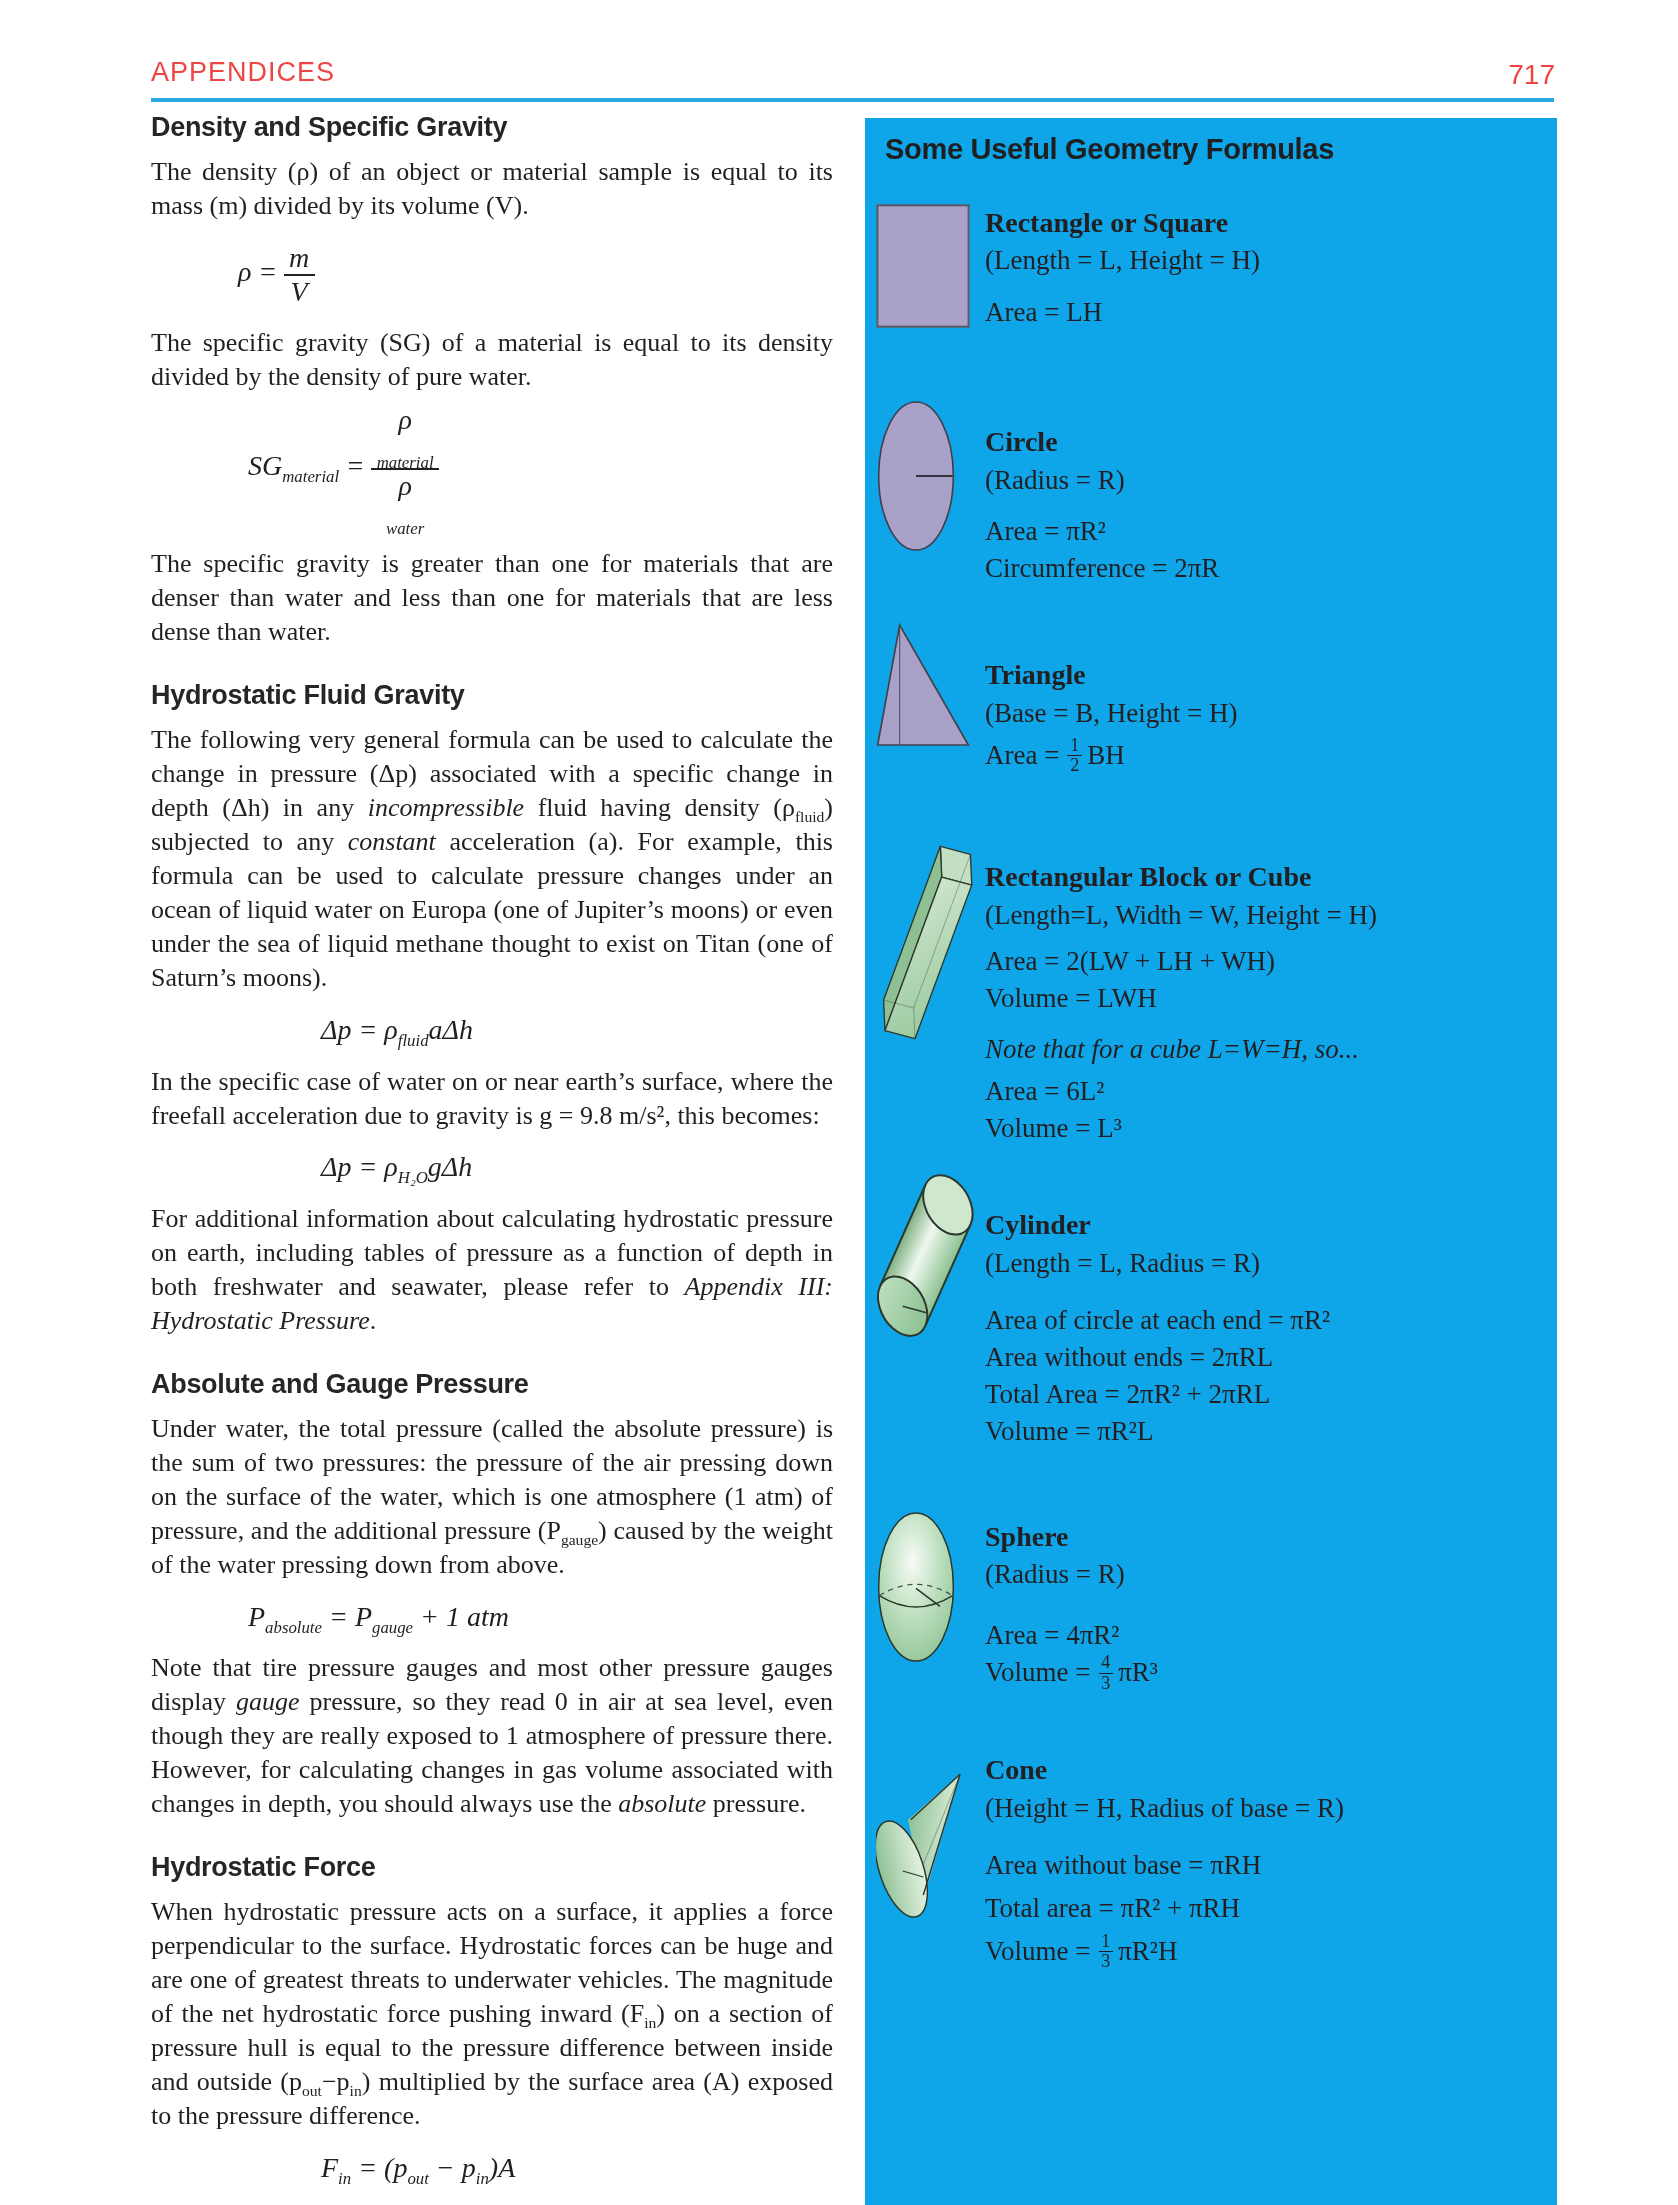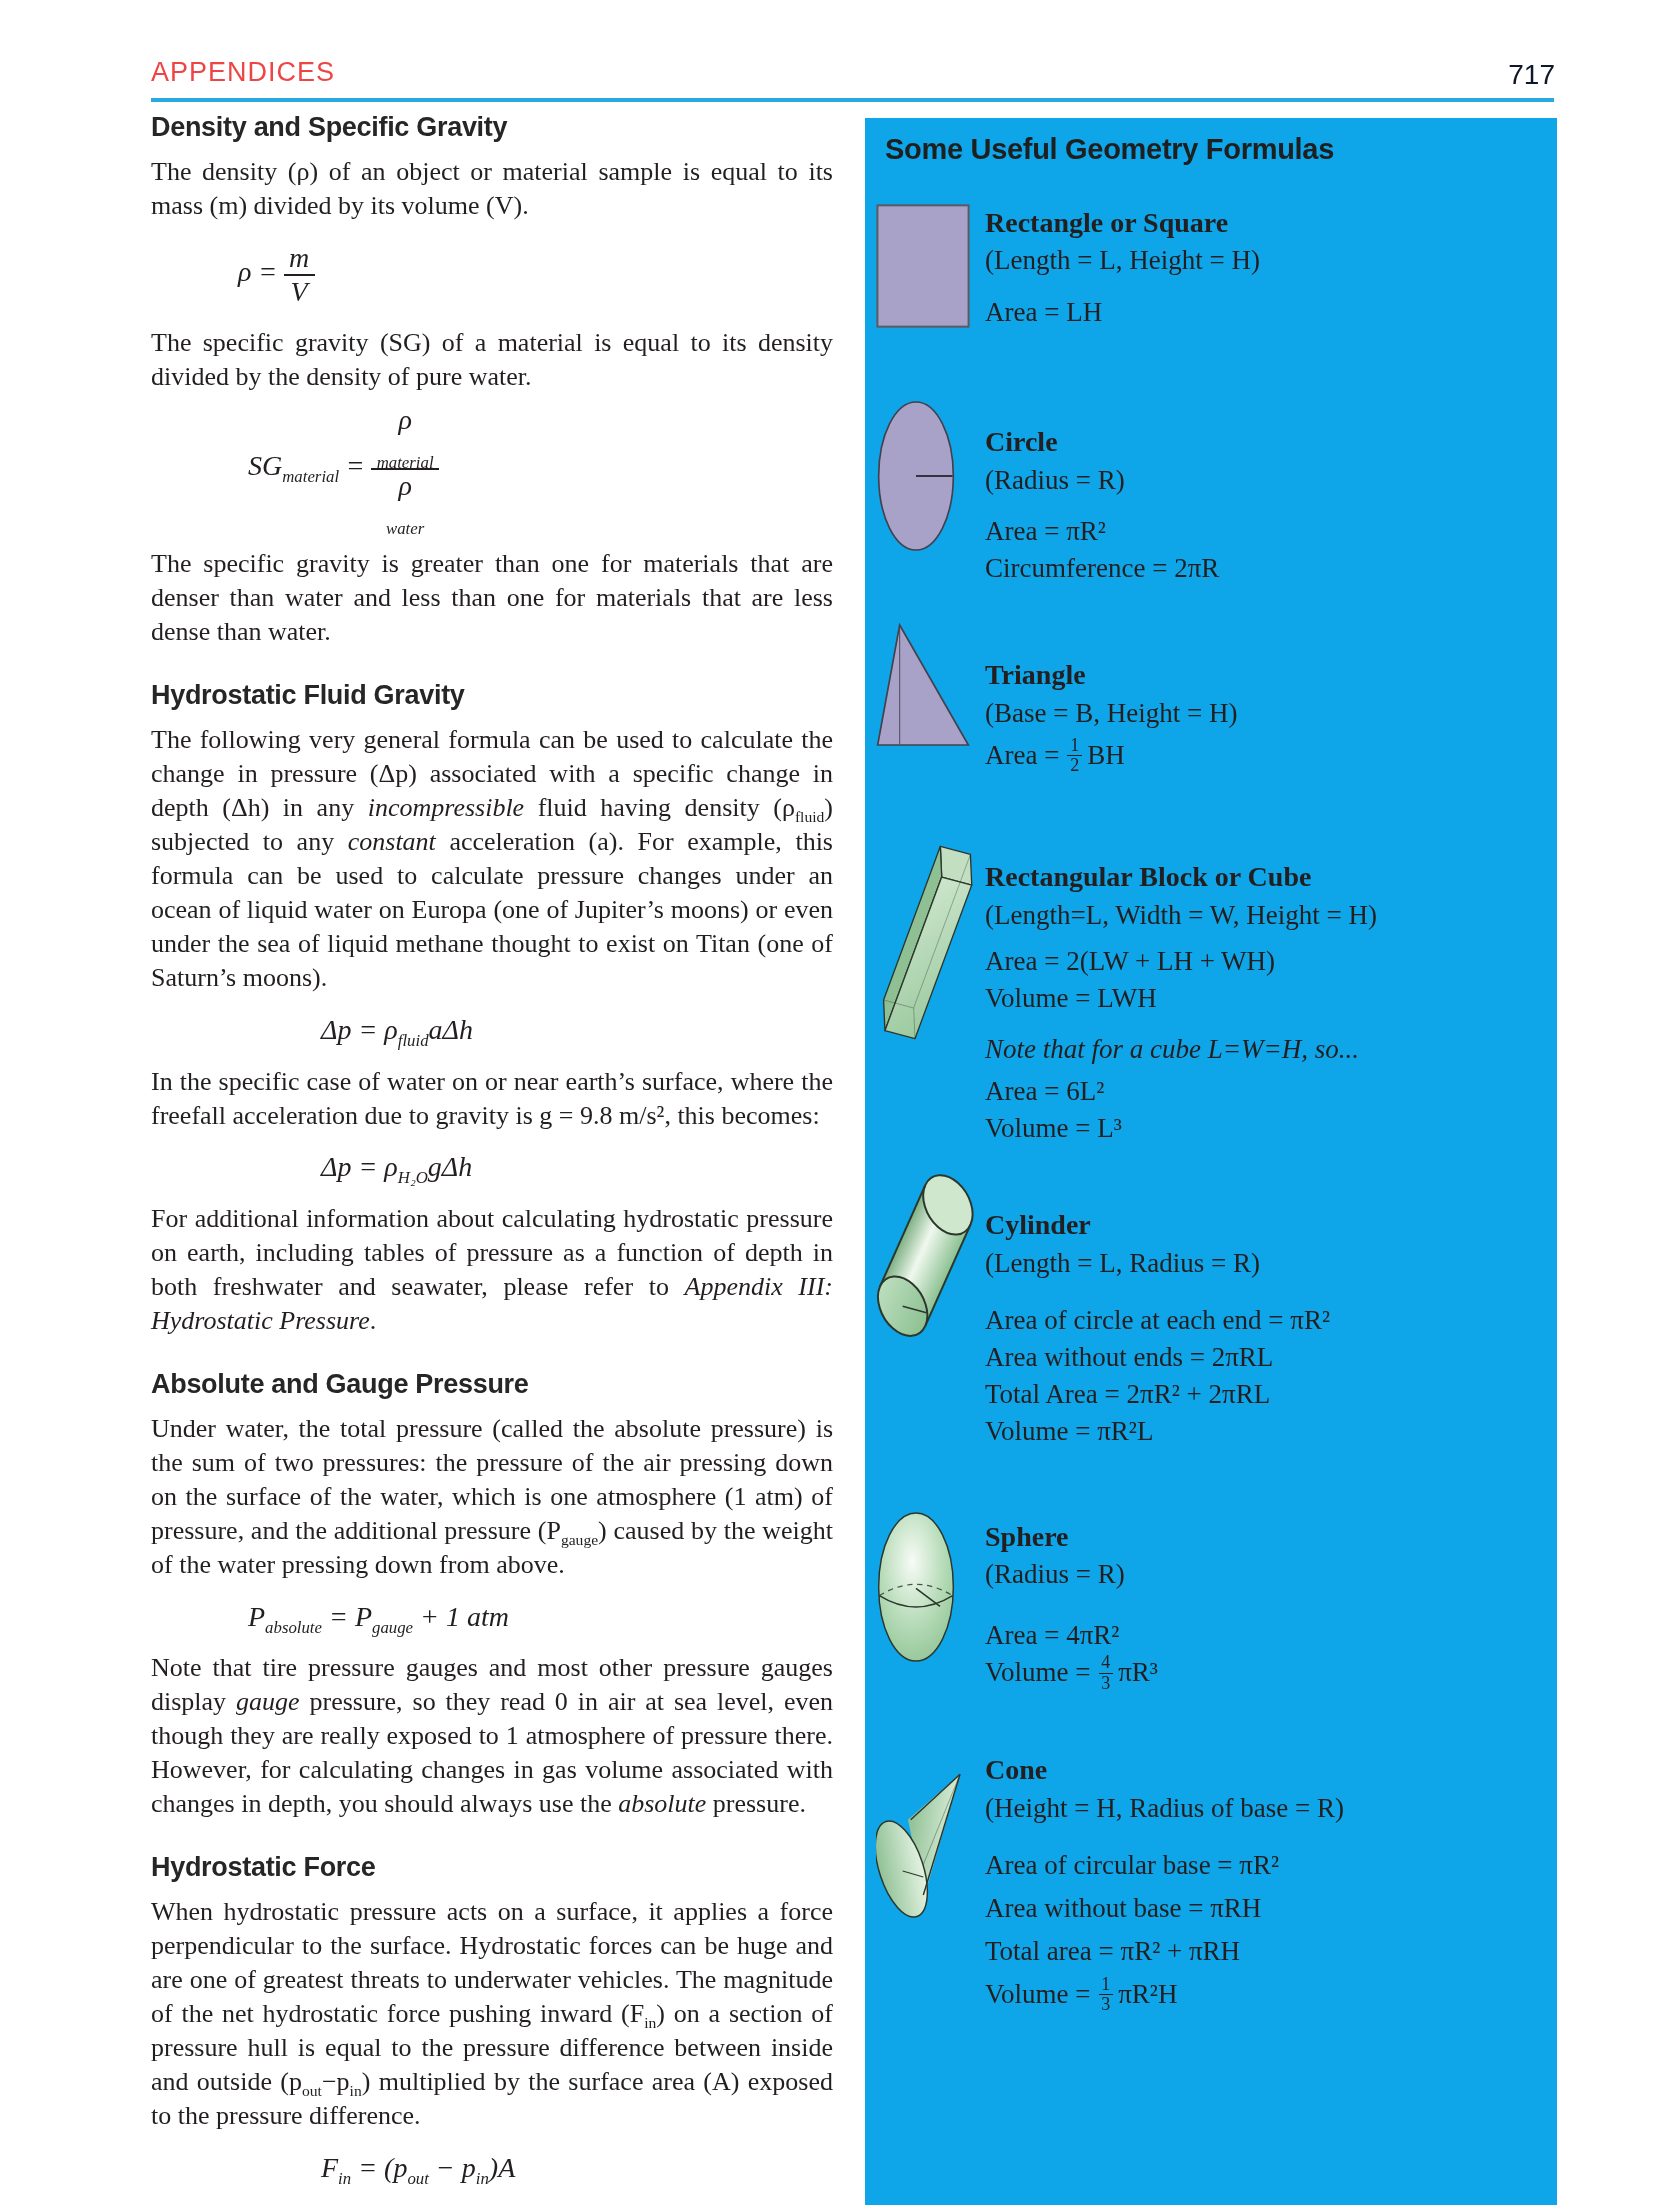--- a/index.html
+++ b/index.html
@@ -3,21 +3,21 @@
 <meta charset="utf-8">
 <style>
   html,body{margin:0;padding:0;background:#ffffff;}
   .page{position:relative;width:1679px;height:2205px;background:#ffffff;
         font-family:"Liberation Serif",serif;color:#231f20;overflow:hidden;}
 
   
   .apx{position:absolute;left:151px;top:57px;font-family:"Liberation Sans",sans-serif;
        font-size:27px;letter-spacing:1px;color:#ef4444;}
   .pageno{position:absolute;right:124px;top:59px;font-family:"Liberation Sans",sans-serif;
-       font-size:28px;color:#0f172a;}
+       font-size:28px;color:#ef4444;}
   .rule{position:absolute;left:151px;top:98px;width:1403px;height:4px;background:#29a9e0;}
 
   
   .left{position:absolute;left:151px;top:112px;width:682px;}
   .h{font-family:"Liberation Sans",sans-serif;font-weight:700;font-size:27px;color:#262626;
      letter-spacing:-0.3px;margin:31px 0 12px 0;}
   .h.first{margin-top:0;}
   p.body{font-size:26px;line-height:34px;text-align:justify;margin:0;}
   .it{font-style:italic;}
   sub{font-size:0.6em;line-height:0;}
@@ -239,21 +239,20 @@
         <line x1="126" y1="8" x2="69" y2="148" stroke="#2c372c" stroke-width="1.5" opacity="0.4"></line>
         <ellipse cx="38" cy="150" rx="33" ry="75" fill="url(#coneGrad)" stroke="#2c372c" stroke-width="2.2" transform="rotate(-18 38 150)"></ellipse>
         <line x1="40" y1="153" x2="71" y2="162" stroke="#2c372c" stroke-width="1.8"></line>
         <line x1="126" y1="8" x2="52" y2="76" stroke="#2c372c" stroke-width="2.2"></line>
         <line x1="126" y1="8" x2="71" y2="189" stroke="#2c372c" stroke-width="2.2"></line>
       </svg>
       <div class="ptext" style="top:0">
         <div class="pname">Cone</div>
         <div class="pparams" style="margin-bottom:20px">(Height = H, Radius of base = R)</div>
         <div class="plines wide">
-          <div>Area of circular base = πR²</div>
           <div>Area without base = πRH</div>
           <div>Total area = πR² + πRH</div>
           <div><span>Volume = </span><span class="sfrac"><span class="num">1</span><span class="den">3</span></span><span>πR²H</span></div>
         </div>
       </div>
     </div>
 
   </aside>
 </div>
 

